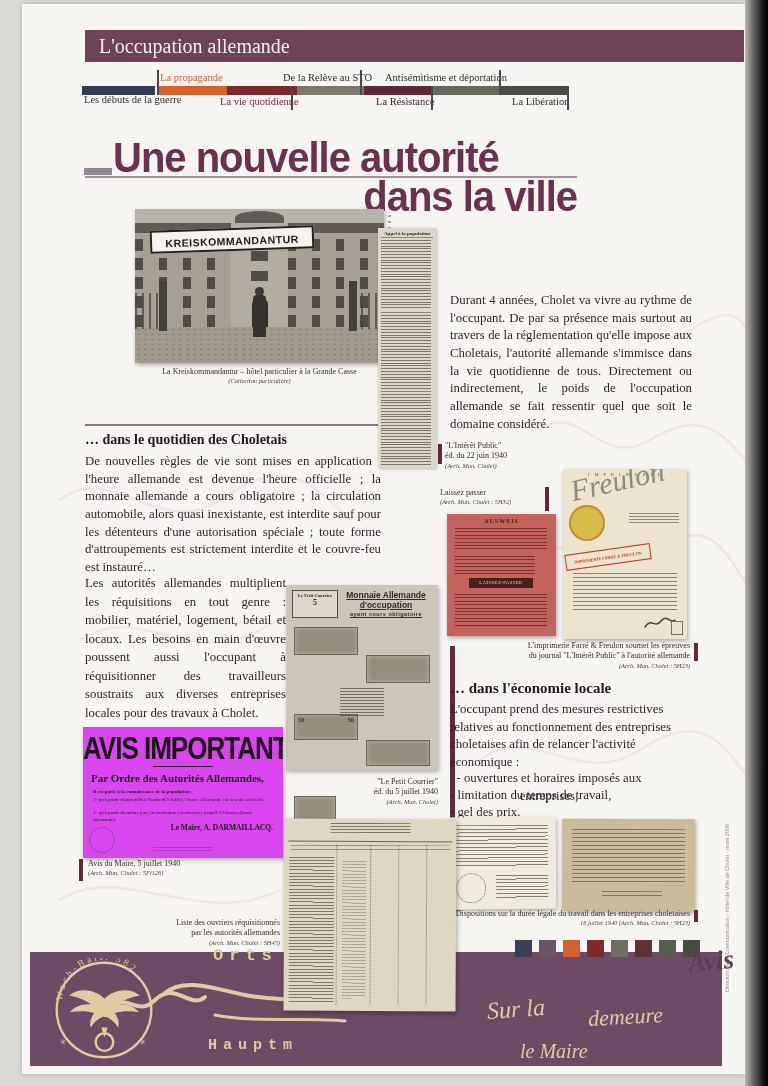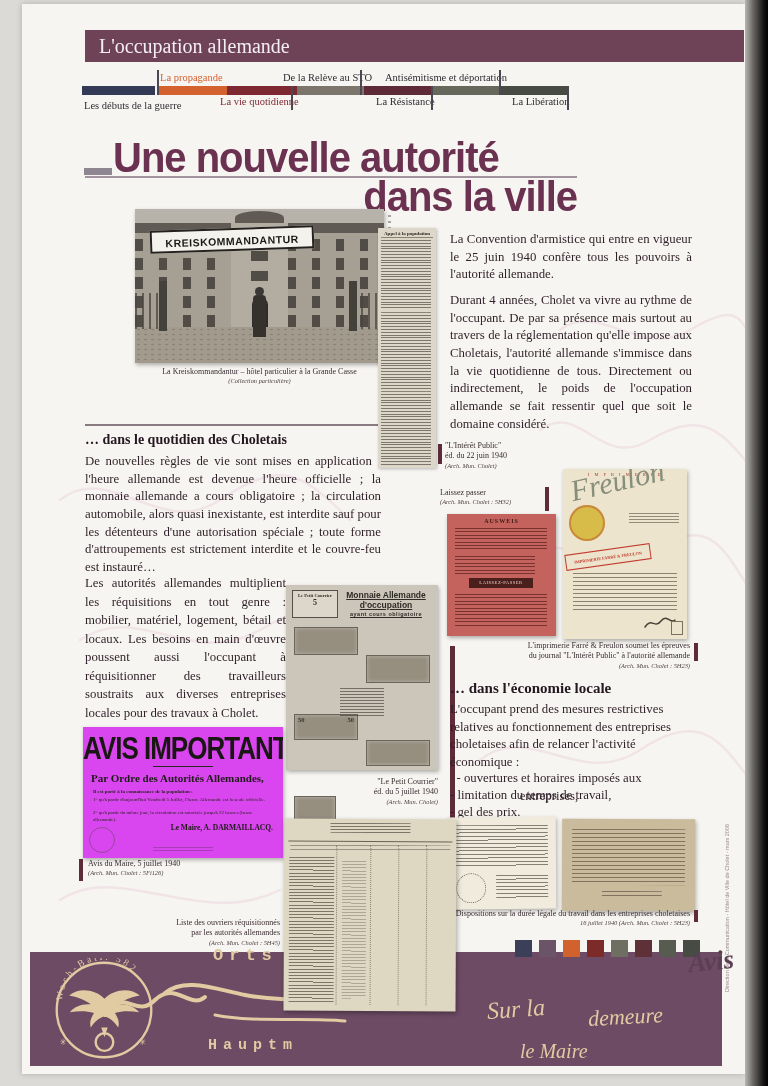--- a/index.html
+++ b/index.html
@@ -111,21 +111,21 @@
   </div>
 
   <div class="abs tl-bar" style="left: 82px; width: 73px; background-color: rgb(51, 58, 85);"></div>
   <div class="abs tl-bar" style="left: 157px; width: 70px; background-color: rgb(212, 98, 47);"></div>
   <div class="abs tl-bar" style="left: 227px; width: 70px; background-color: rgb(126, 40, 50);"></div>
   <div class="abs tl-bar" style="left: 297px; width: 67px; background-color: rgb(123, 117, 107);"></div>
   <div class="abs tl-bar" style="left: 364px; width: 69px; background-color: rgb(95, 42, 56);"></div>
   <div class="abs tl-bar" style="left: 433px; width: 68px; background-color: rgb(102, 104, 92);"></div>
   <div class="abs tl-bar" style="left: 501px; width: 66px; background-color: rgb(71, 75, 68);"></div>
 
-  <div class="abs tl-label" style="left: 84px; top: 100px; color: rgb(47, 43, 51);">Les débuts de la guerre</div>
+  <div class="abs tl-label" style="left: 84px; top: 94px; color: rgb(47, 43, 51);">Les débuts de la guerre</div>
   <div class="abs tl-label" style="left: 160px; top: 72px; color: rgb(212, 98, 47);">La propagande</div>
   <div class="abs tl-label" style="left: 220px; top: 96px; color: rgb(126, 40, 50);">La vie quotidienne</div>
   <div class="abs tl-label" style="left: 283px; top: 72px; color: rgb(47, 43, 51);">De la Relève au STO</div>
   <div class="abs tl-label" style="left: 376px; top: 96px; color: rgb(47, 43, 51);">La Résistance</div>
   <div class="abs tl-label" style="left: 385px; top: 72px; color: rgb(47, 43, 51);">Antisémitisme et déportation</div>
   <div class="abs tl-label" style="left: 512px; top: 96px; color: rgb(47, 43, 51);">La Libération</div>
 
   <div class="abs tl-tick" style="left:157px;top:70px;height:25px"></div>
   <div class="abs tl-tick" style="left:291px;top:86px;height:24px"></div>
   <div class="abs tl-tick" style="left:360px;top:70px;height:25px"></div>
@@ -169,21 +169,20 @@
     <div style="width:50px;height:1px;background:#8b8374;margin:2px 0"></div>
     <div class="tlines" style="--h:2.8px;width:50px;height:72px"></div>
   </div>
   <div class="abs cap-bar" style="left:438px;top:444px;height:20px"></div>
   <div class="abs cap" style="left:445px;top:441px;width:80px">
     <div>"L'Intérêt Public"</div>
     <div>éd. du 22 juin 1940</div>
     <div class="cap-arch">(Arch. Mun. Cholet)</div>
   </div>
 
-  <div class="abs body-txt" style="left:450px;top:231px;width:242px">La Convention d'armistice qui entre en vigueur le 25 juin 1940 confère tous les pouvoirs à l'autorité allemande.</div>
   <div class="abs body-txt" style="left:450px;top:292px;width:242px">Durant 4 années, Cholet va vivre au rythme de l'occupant. De par sa présence mais surtout au travers de la réglementation qu'elle impose aux Choletais, l'autorité allemande s'immisce dans la vie quotidienne de tous. Directement ou indirectement, le poids de l'occupation allemande se fait ressentir quel que soit le domaine considéré.</div>
 
   <div class="abs" style="left:85px;top:424px;width:293px;height:1.5px;background:#8a7a82"></div>
   <div class="abs sub-h" style="left:85px;top:432px">… dans le quotidien des Choletais</div>
   <div class="abs body-txt" style="left:85px;top:453px;width:296px">De nouvelles règles de vie sont mises en application : l'heure allemande est devenue l'heure officielle ; la monnaie allemande a cours obligatoire ; la circulation automobile, alors quasi inexistante, est interdite sauf pour les détenteurs d'une autorisation spéciale ; toute forme d'attroupements est strictement interdite et le couvre-feu est instauré…</div>
   <div class="abs body-txt" style="left:85px;top:574px;width:201px;line-height:1.45">Les autorités allemandes multiplient les réquisitions en tout genre : mobilier, matériel, logement, bétail et locaux. Les besoins en main d'œuvre poussent aussi l'occupant à réquisitionner des travailleurs soustraits aux diverses entreprises locales pour des travaux à Cholet.</div>
 
   <div class="abs doc-layer" id="monnaie">
     <div class="abs" id="mn-mast">
       <div class="nm">Le Petit Courrier</div>

